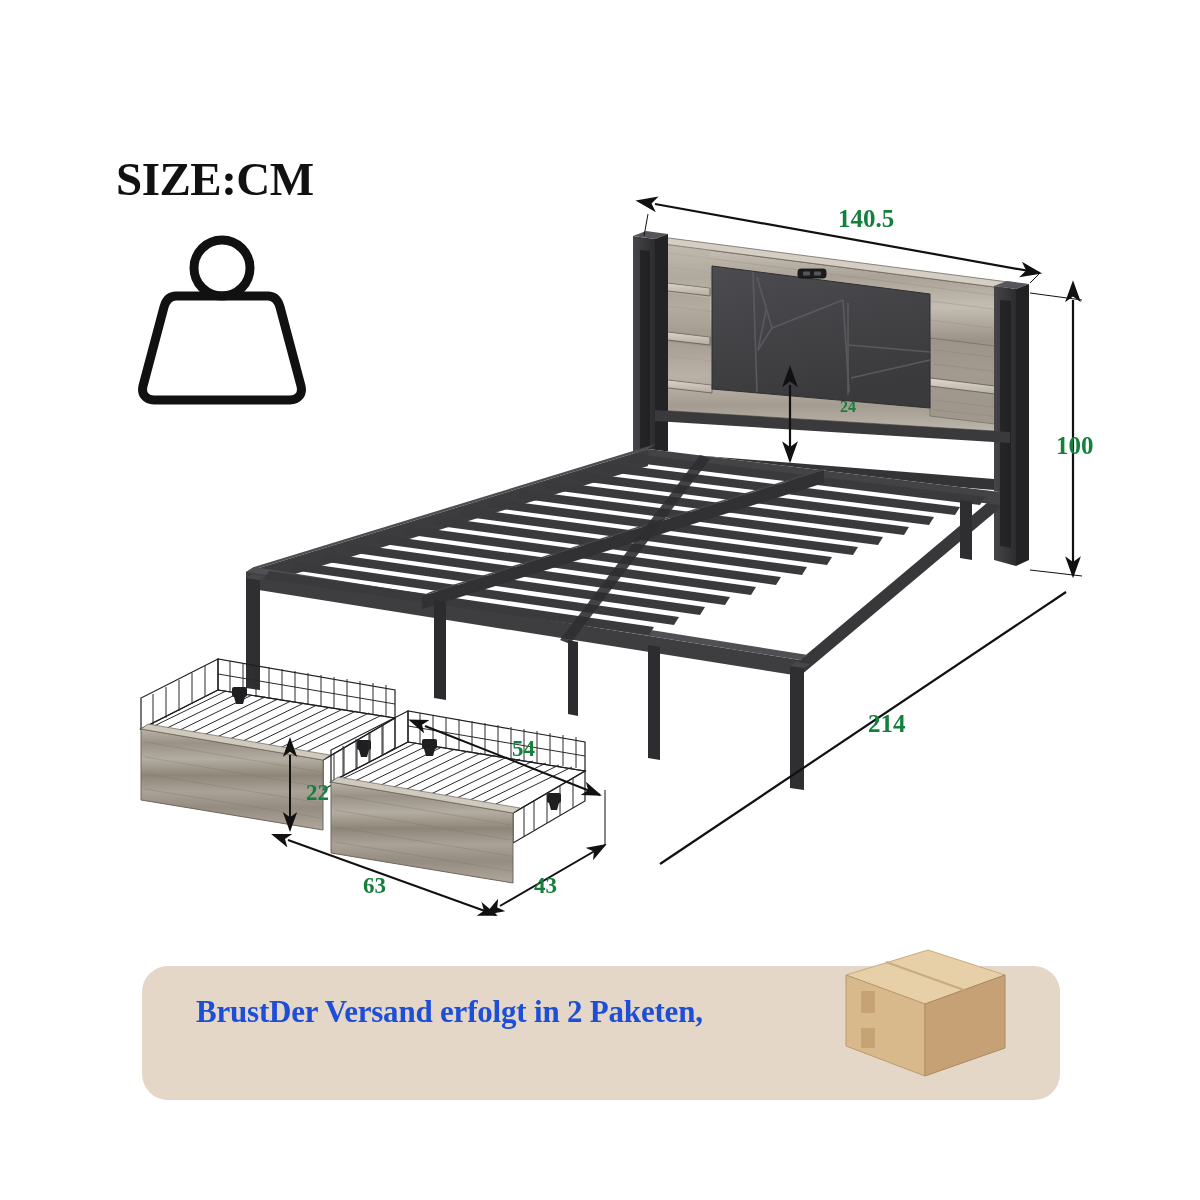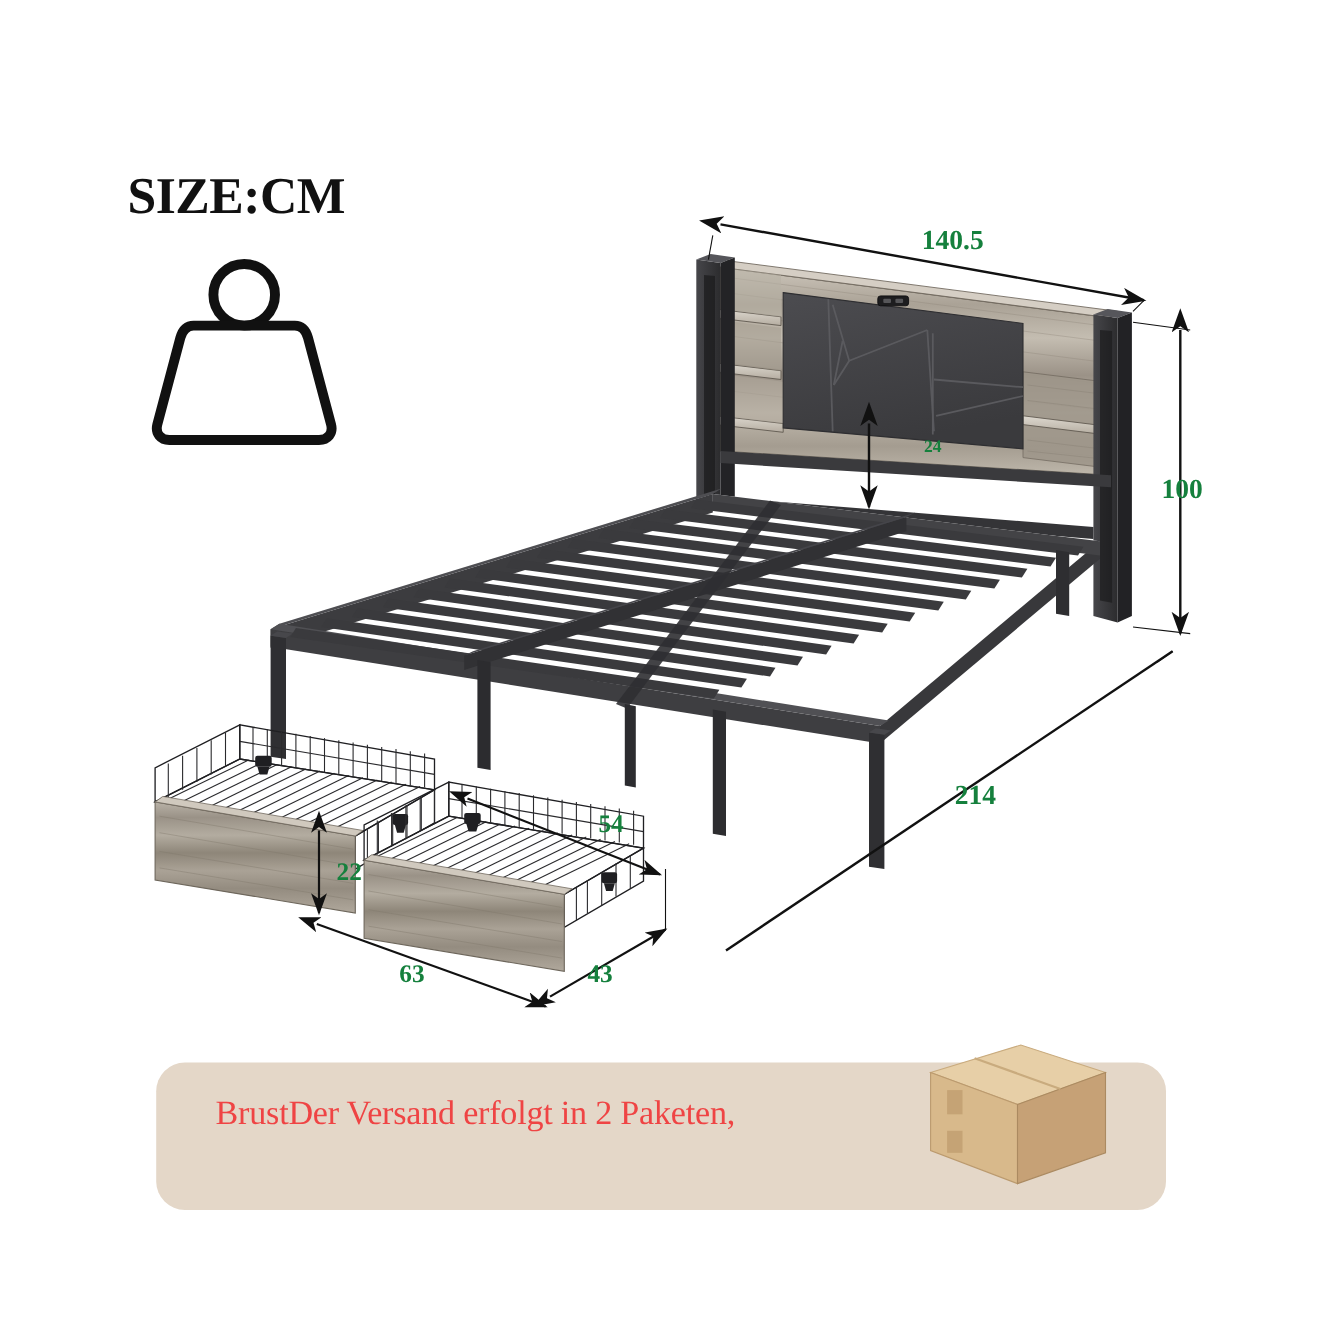--- a/index.html
+++ b/index.html
@@ -35,38 +35,38 @@
   .dim{
     position:absolute;
     font-family:"Liberation Serif", serif;
     font-weight:700;color:#15803d;
     white-space:nowrap;
   }
   #dim-width   {left:838px; top:205px; font-size:25px;}
   #dim-height  {left:1056px;top:432px; font-size:25px;}
   #dim-depth   {left:868px; top:710px; font-size:25px;}
   #dim-hb      {left:800px; top:398px; font-size:16px;margin-left:40px;}
-  #dim-d54     {left:512px; top:736px; font-size:23px;padding-left:32px;}
+  #dim-d54     {left:512px; top:736px; font-size:23px;}
   #dim-d22     {left:306px; top:780px; font-size:23px;}
   #dim-d63     {left:363px; top:873px; font-size:23px;}
   #dim-d43     {left:534px; top:873px; font-size:23px;}
 
   
   #banner{
     position:absolute;left:142px;top:966px;
     width:918px;height:134px;
     background:#e4d7c8;
     border-radius:26px;
   }
   #banner-text{
     position:absolute;left:196px;top:990px;
     width:640px;
     font-family:"Liberation Serif", serif;
     font-size:31px;line-height:1.42;
-    font-weight:400;color:#ef4444;
+    font-weight:700;color:#1d4ed8;
     letter-spacing:-0.2px;
   }
 </style>
 </head>
 <body>
 
 <div id="stage">
 
   <svg class="layer" viewBox="0 0 1200 1200">
     <defs>

